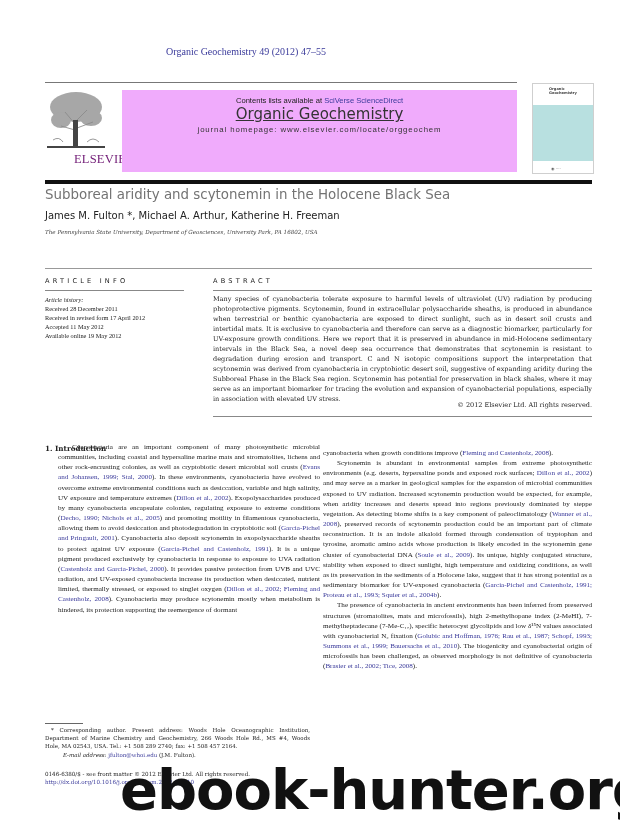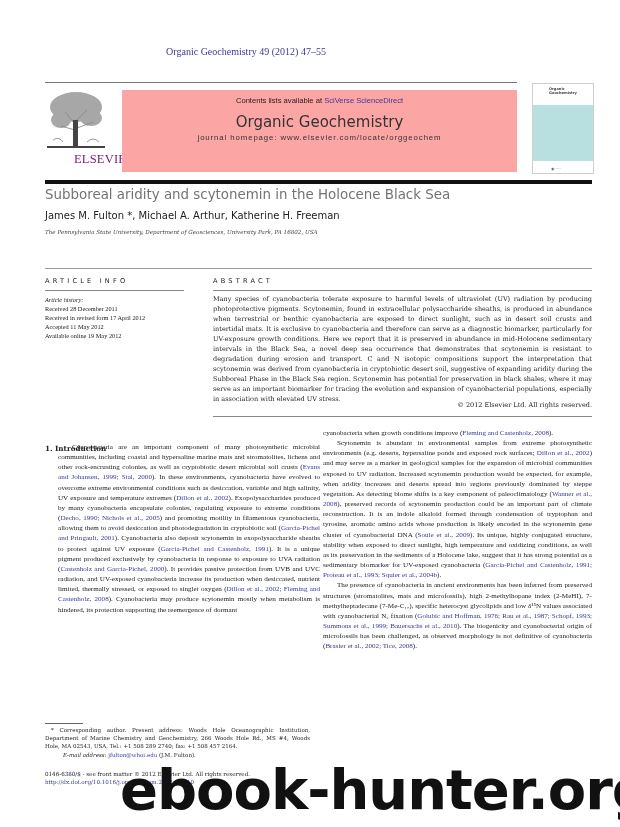--- a/index.html
+++ b/index.html
@@ -9,24 +9,24 @@
   a, .link { color:#3a3a9a; text-decoration:none; }
 
   .citation { top:46px; left:0; width:492px; text-align:center; font-size:10px;
               font-family:"Liberation Serif", serif; color:#3a3a9a; }
 
   .hdr-rule-top { top:82px; left:45px; width:472px; height:1px; background:#777; }
   .logo { top:90px; left:45px; width:62px; height:82px; }
   .logo .tree { position:absolute; top:0; left:2px; width:58px; height:60px; }
   .logo .word { position:absolute; top:62px; left:0; width:64px; font-family:"Liberation Serif", serif;
                 font-size:12.5px; color:#701a75; letter-spacing:0.2px;margin-left:29px; }
-  .hdr-box { top:90px; left:122px; width:395px; height:82px; background:#fca5a5; text-align:center; }
+  .hdr-box { top:90px; left:122px; width:395px; height:82px; background:#f0abfc; text-align:center; }
   .hdr-box .contents { margin-top:6px; font-family:"Liberation Sans", sans-serif; font-size:7.6px; color:#222; }
   .hdr-box .contents .link { color:#3a3a9a; }
-  .hdr-box .jname { margin-top:8px; font-family:"DejaVu Sans", sans-serif; font-size:15px; color:#333; }
+  .hdr-box .jname { margin-top:0; font-family:"DejaVu Sans", sans-serif; font-size:15px; color:#333;text-decoration:underline; }
   .hdr-box .home { margin-top:2px; font-family:"Liberation Sans", sans-serif; font-size:7.8px; letter-spacing:0.9px; color:#333; }
   .cover { top:83px; left:532px; width:60px; height:89px; border:1px solid #cfcfcf; background:#fff; }
   .cover .band { position:absolute; top:0; left:0; right:0; height:20px; background:#fff; }
   .cover .t { position:absolute; top:3px; left:16px; font-size:3.6px; line-height:4px; font-weight:bold; font-family:"DejaVu Sans", sans-serif; color:#444; }
   .cover .body { position:absolute; top:21px; left:0; right:0; height:56px; background:#b8e0e0; }
   .cover .foot { position:absolute; bottom:2px; left:18px; font-size:4px; color:#666; font-family:"DejaVu Sans", sans-serif; }
   .thick-rule { top:180px; left:45px; width:547px; height:4px; background:#111; }
 
   .title { top:187px; left:45px; font-family:"DejaVu Sans", sans-serif; font-size:13.4px; color:#737373; white-space:nowrap; }
   .authors { top:210px; left:45px; font-family:"DejaVu Sans", sans-serif; font-size:10px; color:#222; white-space:nowrap;text-align:center; }
@@ -41,21 +41,21 @@
   .ab-head { top:277px; left:213px; }
   .ab-rule { top:290px; left:213px; width:379px; height:1px; background:#888; }
   .abstract { top:294px; left:213px; width:379px; font-size:6.5px; line-height:10px; text-align:justify; color:#222; font-family:"DejaVu Serif", serif; }
   .ab-copy { top:401px; left:213px; width:379px; text-align:right; font-size:6.5px; font-family:"DejaVu Serif", serif; }
   .ab-rule2 { top:416px; left:213px; width:379px; height:1px; background:#888; }
 
   .col { width:262px; font-size:7.1px; line-height:10.15px; text-align:justify; color:#222; font-family:"Liberation Serif", serif; hyphens:manual; }
   .col p { margin:0; text-indent:14px; }
   .col p.noi { text-indent:0; }
   .left-col { top:442px; left:58px; }
-  .right-col { top:428px; left:323px; width:269px; }
+  .right-col { top:448px; left:323px; width:269px; }
   .h1 { top:444px; left:45px; font-family:"DejaVu Serif", serif; font-weight:bold; font-size:7.2px; }
 
   .fn-rule { top:723px; left:45px; width:38px; height:1px; background:#666; }
   .footnote { top:726px; left:45px; width:265px; font-size:5.5px; line-height:8.2px; text-align:justify; color:#222; font-family:"DejaVu Serif", serif; }
   .footnote .em { font-style:italic; }
   .issn { top:770px; left:45px; font-size:5.6px; line-height:8.3px; white-space:nowrap; font-family:"DejaVu Serif", serif; }
 
   .watermark { top:760px; left:120px; font-family:"DejaVu Sans", sans-serif; font-weight:bold; font-size:56px; color:#111; letter-spacing:-1px; white-space:nowrap; line-height:60px; }
 </style>
 </head>

